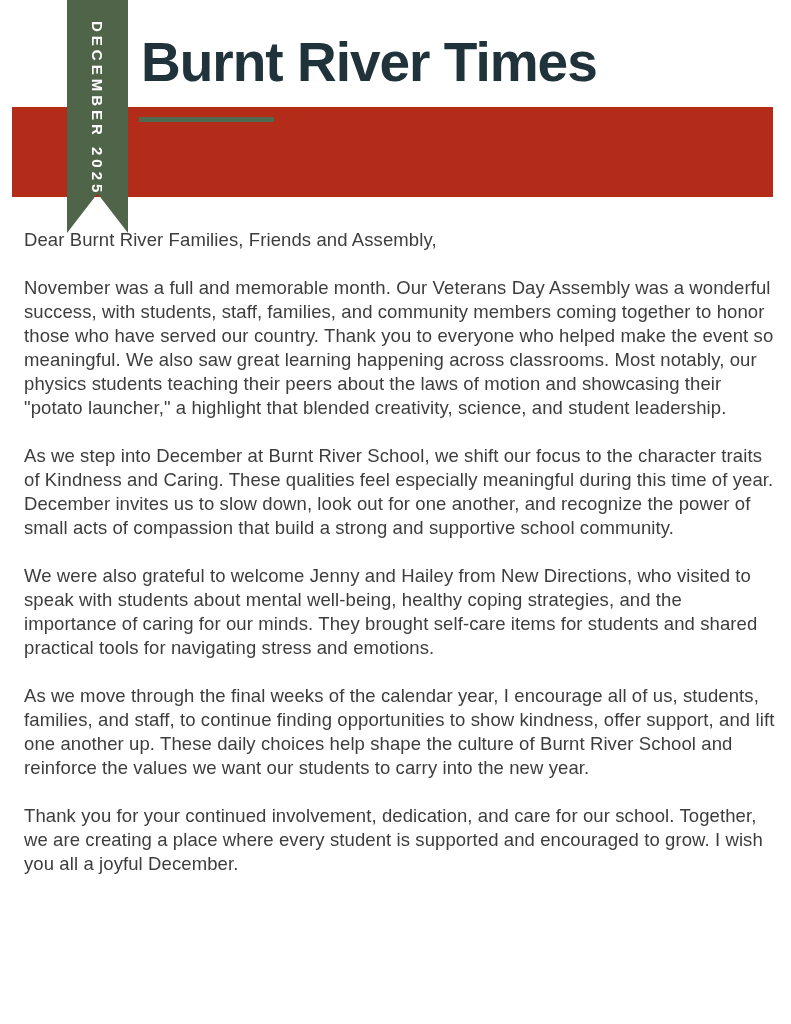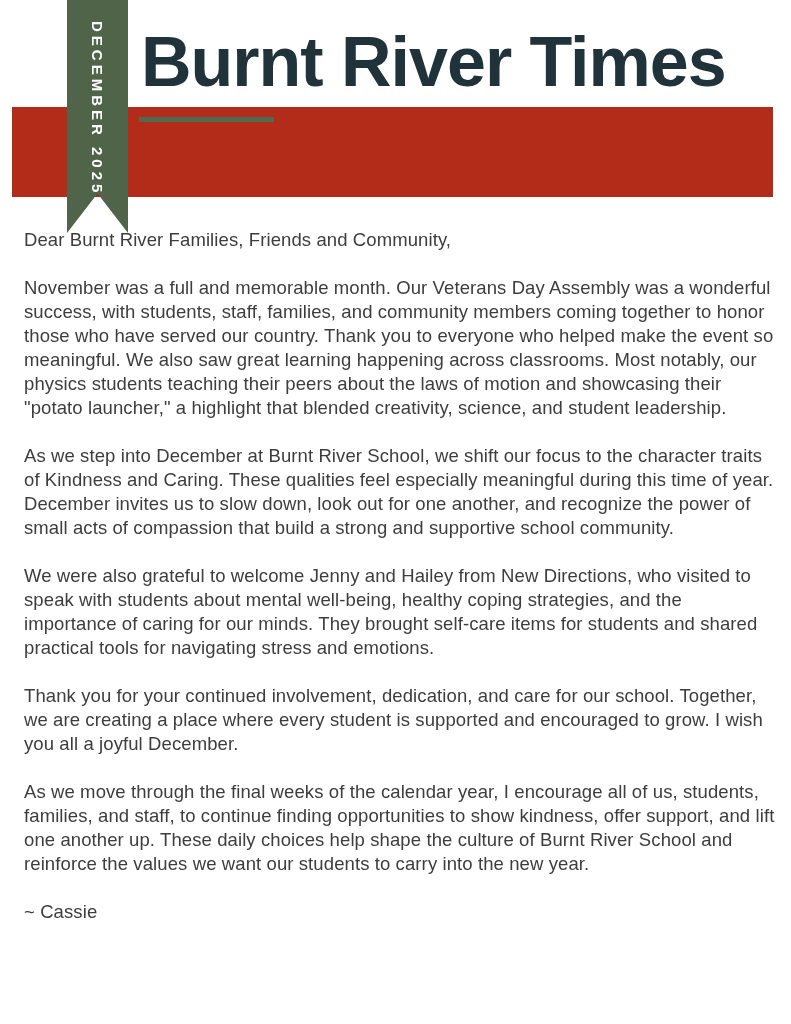--- a/index.html
+++ b/index.html
@@ -16,21 +16,21 @@
     left: 12px;
     top: 107px;
     width: 761px;
     height: 90px;
     background: #b32c1a;
   }
   .masthead-title {
     position: absolute;
     left: 141px;
     top: 32px;
-    font-size: 70px;
+    font-size: 55px;
     line-height: 61px;
     font-weight: 700;
     letter-spacing: -1px;
     color: #20333a;
     white-space: nowrap;
   }
   .title-underline {
     position: absolute;
     left: 139px;
     top: 117px;
@@ -80,22 +80,21 @@
 
   <div class="masthead-title">Burnt River Times</div>
 
   <div class="title-underline"></div>
 
   <div class="ribbon">
     <span class="ribbon-label">DECEMBER 2025</span>
   </div>
 
   <div class="letter">
-    <p>Dear Burnt River Families, Friends and Community,</p>
+    <p>Dear Burnt River Families, Friends and Assembly,</p>
     <p>November was a full and memorable month. Our Veterans Day Assembly was a wonderful success, with students, staff, families, and community members coming together to honor those who have served our country. Thank you to everyone who helped make the event so meaningful. We also saw great learning happening across classrooms. Most notably, our physics students teaching their peers about the laws of motion and showcasing their "potato launcher," a highlight that blended creativity, science, and student leadership.</p>
     <p>As we step into December at Burnt River School, we shift our focus to the character traits of Kindness and Caring. These qualities feel especially meaningful during this time of year. December invites us to slow down, look out for one another, and recognize the power of small acts of compassion that build a strong and supportive school community.</p>
     <p>We were also grateful to welcome Jenny and Hailey from New Directions, who visited to speak with students about mental well-being, healthy coping strategies, and the importance of caring for our minds. They brought self-care items for students and shared practical tools for navigating stress and emotions.</p>
+    <p>As we move through the final weeks of the calendar year, I encourage all of us, students, families, and staff, to continue finding opportunities to show kindness, offer support, and lift one another up. These daily choices help shape the culture of Burnt River School and reinforce the values we want our students to carry into the new year.</p>
     <p>Thank you for your continued involvement, dedication, and care for our school. Together, we are creating a place where every student is supported and encouraged to grow. I wish you all a joyful December.</p>
-    <p>As we move through the final weeks of the calendar year, I encourage all of us, students, families, and staff, to continue finding opportunities to show kindness, offer support, and lift one another up. These daily choices help shape the culture of Burnt River School and reinforce the values we want our students to carry into the new year.</p>
-    <p class="signature">~ Cassie</p>
   </div>
 
 </div>
 
 </body></html>

